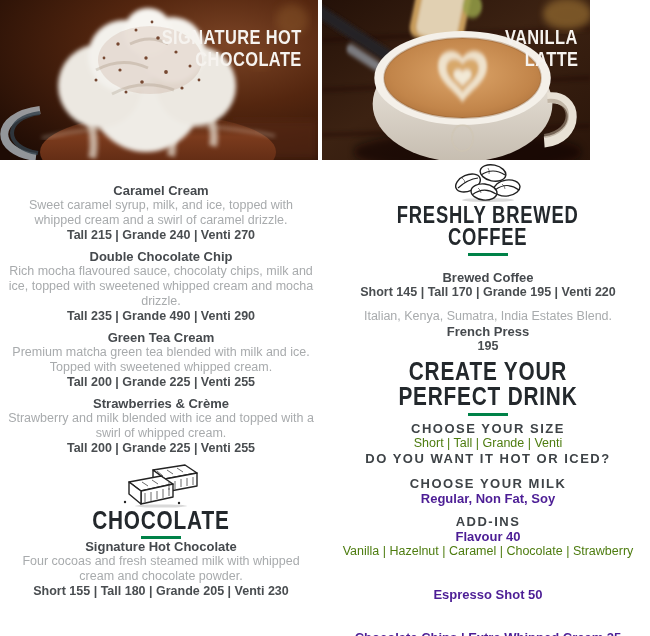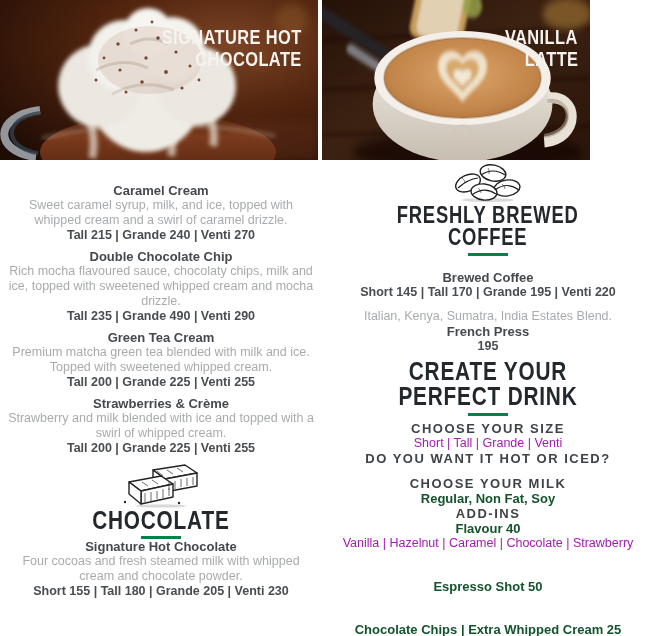--- a/index.html
+++ b/index.html
@@ -30,26 +30,26 @@
   .item-name  { font-size:13px; font-weight:700; color:#45494d; line-height:15px; }
   .item-desc  { font-size:12.5px; color:#a8abad; line-height:15px; padding:0 6px; }
   .item-prices{ font-size:12.5px; font-weight:700; color:#494d50; line-height:15px; }
   .menu-item  { margin-bottom:6px; }
   .first-item { margin-top:23px; }
 
   .big-heading { font-size:26px; line-height:25px; font-weight:700; color:#23282c; letter-spacing:1px; }
   .green-line { width:40px; height:3px; margin:3px auto 0 auto; }
 
   .opt-label { font-size:13px; font-weight:700; letter-spacing:1.5px; color:#3e4347; line-height:15px; }
-  .opt-gray  { font-size:12.5px; color:#a21caf; line-height:15px; }
-  .opt-bold  { font-size:13px; font-weight:700; color:#14532d; line-height:15px; }
+  .opt-gray  { font-size:12.5px; color:#4d7c0f; line-height:15px; }
+  .opt-bold  { font-size:13px; font-weight:700; color:#4c1d95; line-height:15px; }
 
   .icon-block { display:flex; justify-content:center; }
   .mt2{margin-top:2px;} .mt4{margin-top:4px;} .mt5{margin-top:5px;} .mt7{margin-top:0;}
-  .mt8{} .mt9{margin-top:9px;} .mt10{margin-top:10px;} .mt12{margin-top:28px;} .mt14{margin-top:14px;}
+  .mt8{margin-top:8px;} .mt9{margin-top:9px;} .mt10{margin-top:10px;} .mt12{margin-top:28px;} .mt14{margin-top:14px;}
 </style>
 </head>
 <body>
 
 <div class="page">
 
   <div class="photos">
 
     <div class="photo photo-left">
       <svg viewBox="0 0 318 160" preserveAspectRatio="none">

